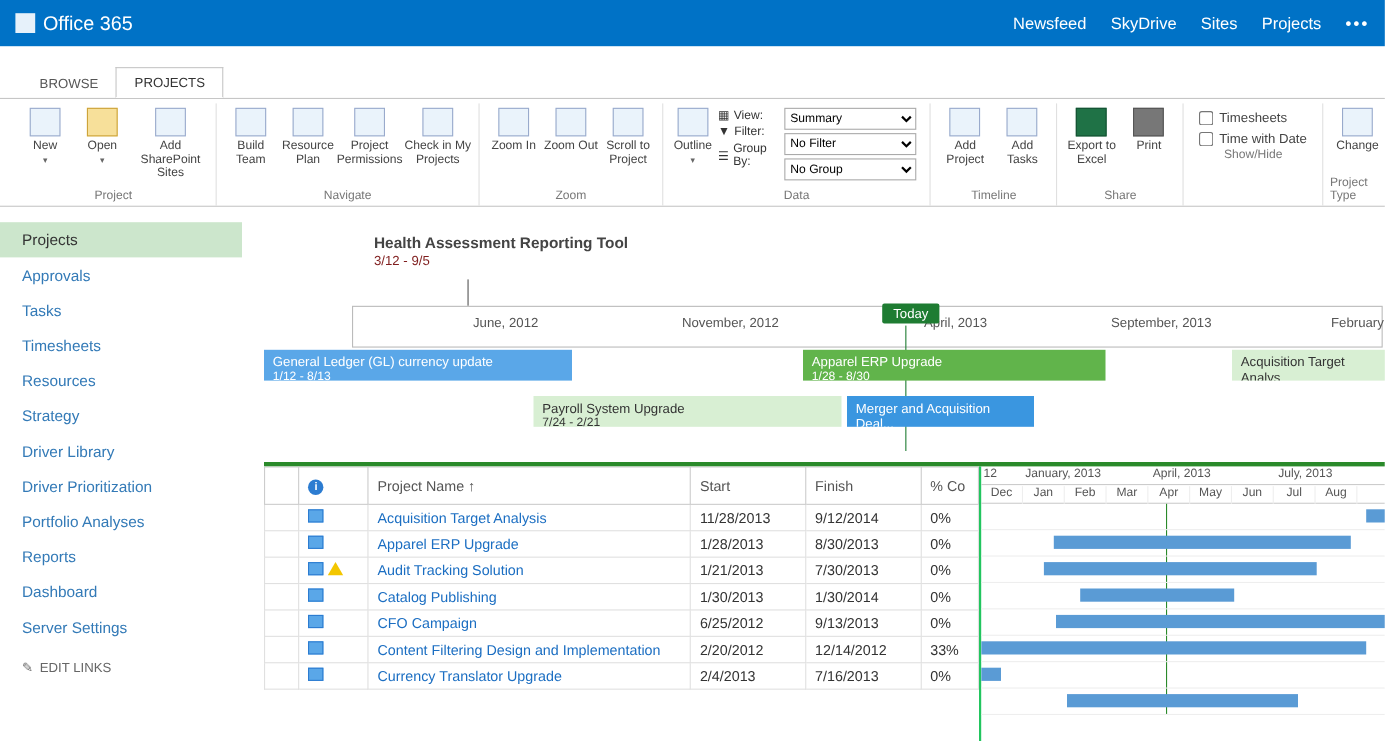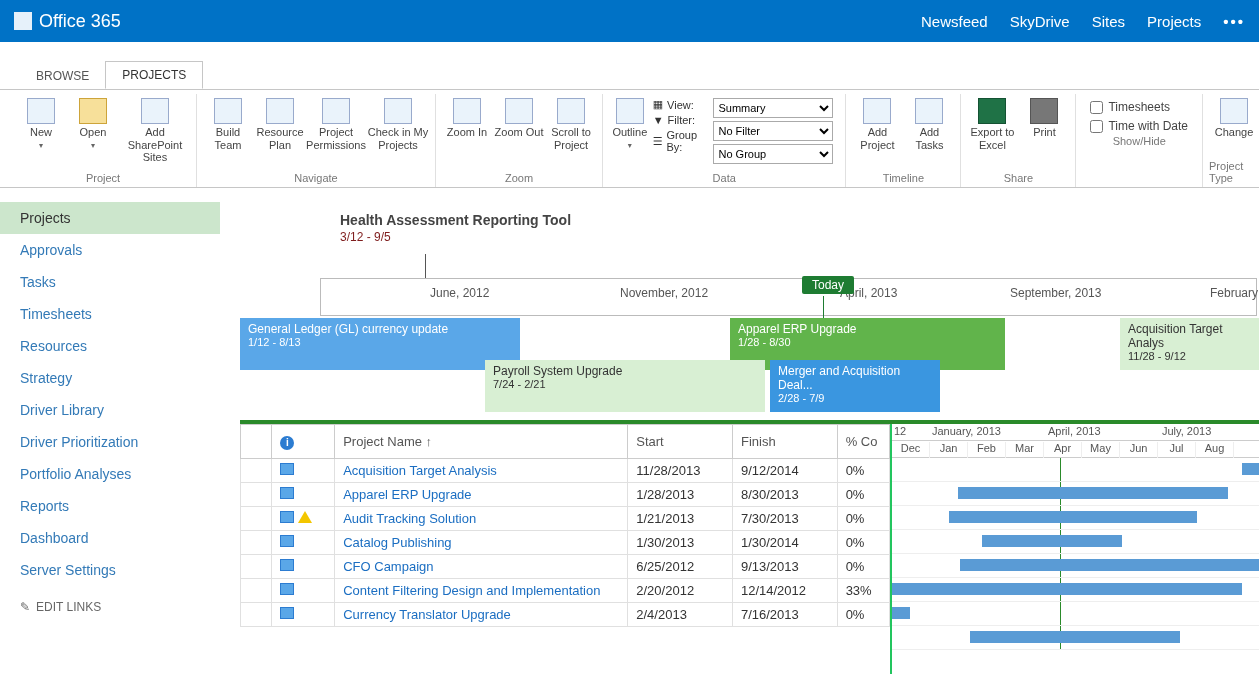--- a/index.html
+++ b/index.html
@@ -47,21 +47,21 @@
 
 
 .tl-summary { position:relative; height: 220px; }
 .tl-title { position:absolute; left: 100px; top: 14px; font-size:14px; font-weight:600; color:#444; }
 .tl-title .dates { font-size:12px; font-weight:400; color:#7f1d1d; display:block; margin-top:2px;}
 .tl-connector { position:absolute; left: 185px; top: 56px; width:0; height:24px; border-left:1px solid #555;}
 .tl-axis-box { position:absolute; left: 80px; right:2px; top: 80px; height:38px; border:1px solid #bbb; }
 .tl-month { position:absolute; top: 88px; font-size:12px; color:#555;}
 .today-badge { position:absolute; top:78px; background:#1e7c32; color:#fff; font-size:12px; padding:2px 10px; border-radius:2px;}
 .today-line { position:absolute; width:0; border-left:1px solid #1e7c32; top:98px; bottom:8px;}
-.tl-bar { position:absolute; height:52px; font-size:12px; padding:4px 8px; color:#333; overflow:hidden;}
+.tl-bar { position:absolute; height:28px; font-size:12px; padding:4px 8px; color:#333; overflow:hidden;}
 .tl-bar .d { display:block; font-size:11px;}
 .bar-blue { background:#5aa7e8; color:#fff;}
 .bar-ltgreen { background:#d8efd3;}
 .bar-green { background:#61b44b; color:#fff;}
 .bar-blue2 { background:#3a96e0; color:#fff;}
 
 
 .gridpane { display:flex; border-top:4px solid #2a8a2a; margin-top:2px; height:260px;}
 .gridleft { width: 650px; overflow:hidden;}
 .gridright { flex:1; overflow:hidden; position:relative; border-left:2px solid #22c55e;}

